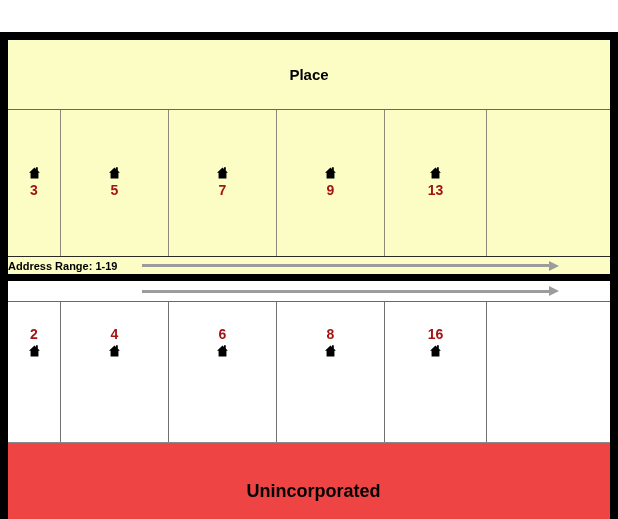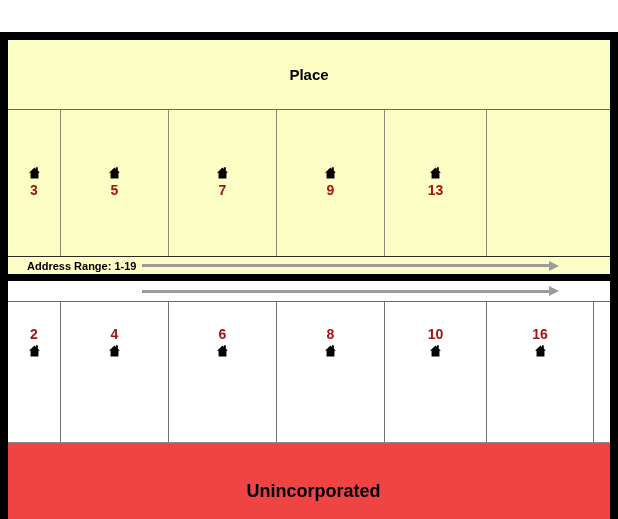--- a/index.html
+++ b/index.html
@@ -71,21 +71,20 @@
     display: flex;
     align-items: center;
   }
   .range-strip.odd  { height: 17px; background: #FCFCC5; }
   .range-strip.even { height: 20px; background: #FFFFFF; }
 
   .range-label {
     font-size: 11px;
     font-weight: bold;
     color: #000;
-    padding-left: 19px;
     white-space: nowrap;
   }
   .range-arrow {
     position: absolute;
     left: 134px;
     top: 50%;
     transform: translateY(-50%);
     display: flex;
     align-items: center;
   }
@@ -201,26 +200,20 @@
           <path fill="#000" d="M0 6.2 L6 0.4 L7.6 2 L7.6 0.2 L9.6 0.2 L9.6 3.9 L11.8 6.2 L10.3 6.2 L10.3 12.6 L1.7 12.6 L1.7 6.2 Z"></path>
         </svg>
     </div>
     <div class="parcel b-right">
       <span class="lot-number">8</span>
       <svg class="house" viewBox="0 0 12 13">
           <path fill="#000" d="M0 6.2 L6 0.4 L7.6 2 L7.6 0.2 L9.6 0.2 L9.6 3.9 L11.8 6.2 L10.3 6.2 L10.3 12.6 L1.7 12.6 L1.7 6.2 Z"></path>
         </svg>
     </div>
     <div class="parcel b-right">
-      <span class="lot-number">10</span>
-      <svg class="house" viewBox="0 0 12 13">
-          <path fill="#000" d="M0 6.2 L6 0.4 L7.6 2 L7.6 0.2 L9.6 0.2 L9.6 3.9 L11.8 6.2 L10.3 6.2 L10.3 12.6 L1.7 12.6 L1.7 6.2 Z"></path>
-        </svg>
-    </div>
-    <div class="parcel b-right">
       <span class="lot-number">16</span>
       <svg class="house" viewBox="0 0 12 13">
           <path fill="#000" d="M0 6.2 L6 0.4 L7.6 2 L7.6 0.2 L9.6 0.2 L9.6 3.9 L11.8 6.2 L10.3 6.2 L10.3 12.6 L1.7 12.6 L1.7 6.2 Z"></path>
         </svg>
     </div>
     <div class="parcel"></div>
   </div>
 
   <div class="hline gray"></div>
 

